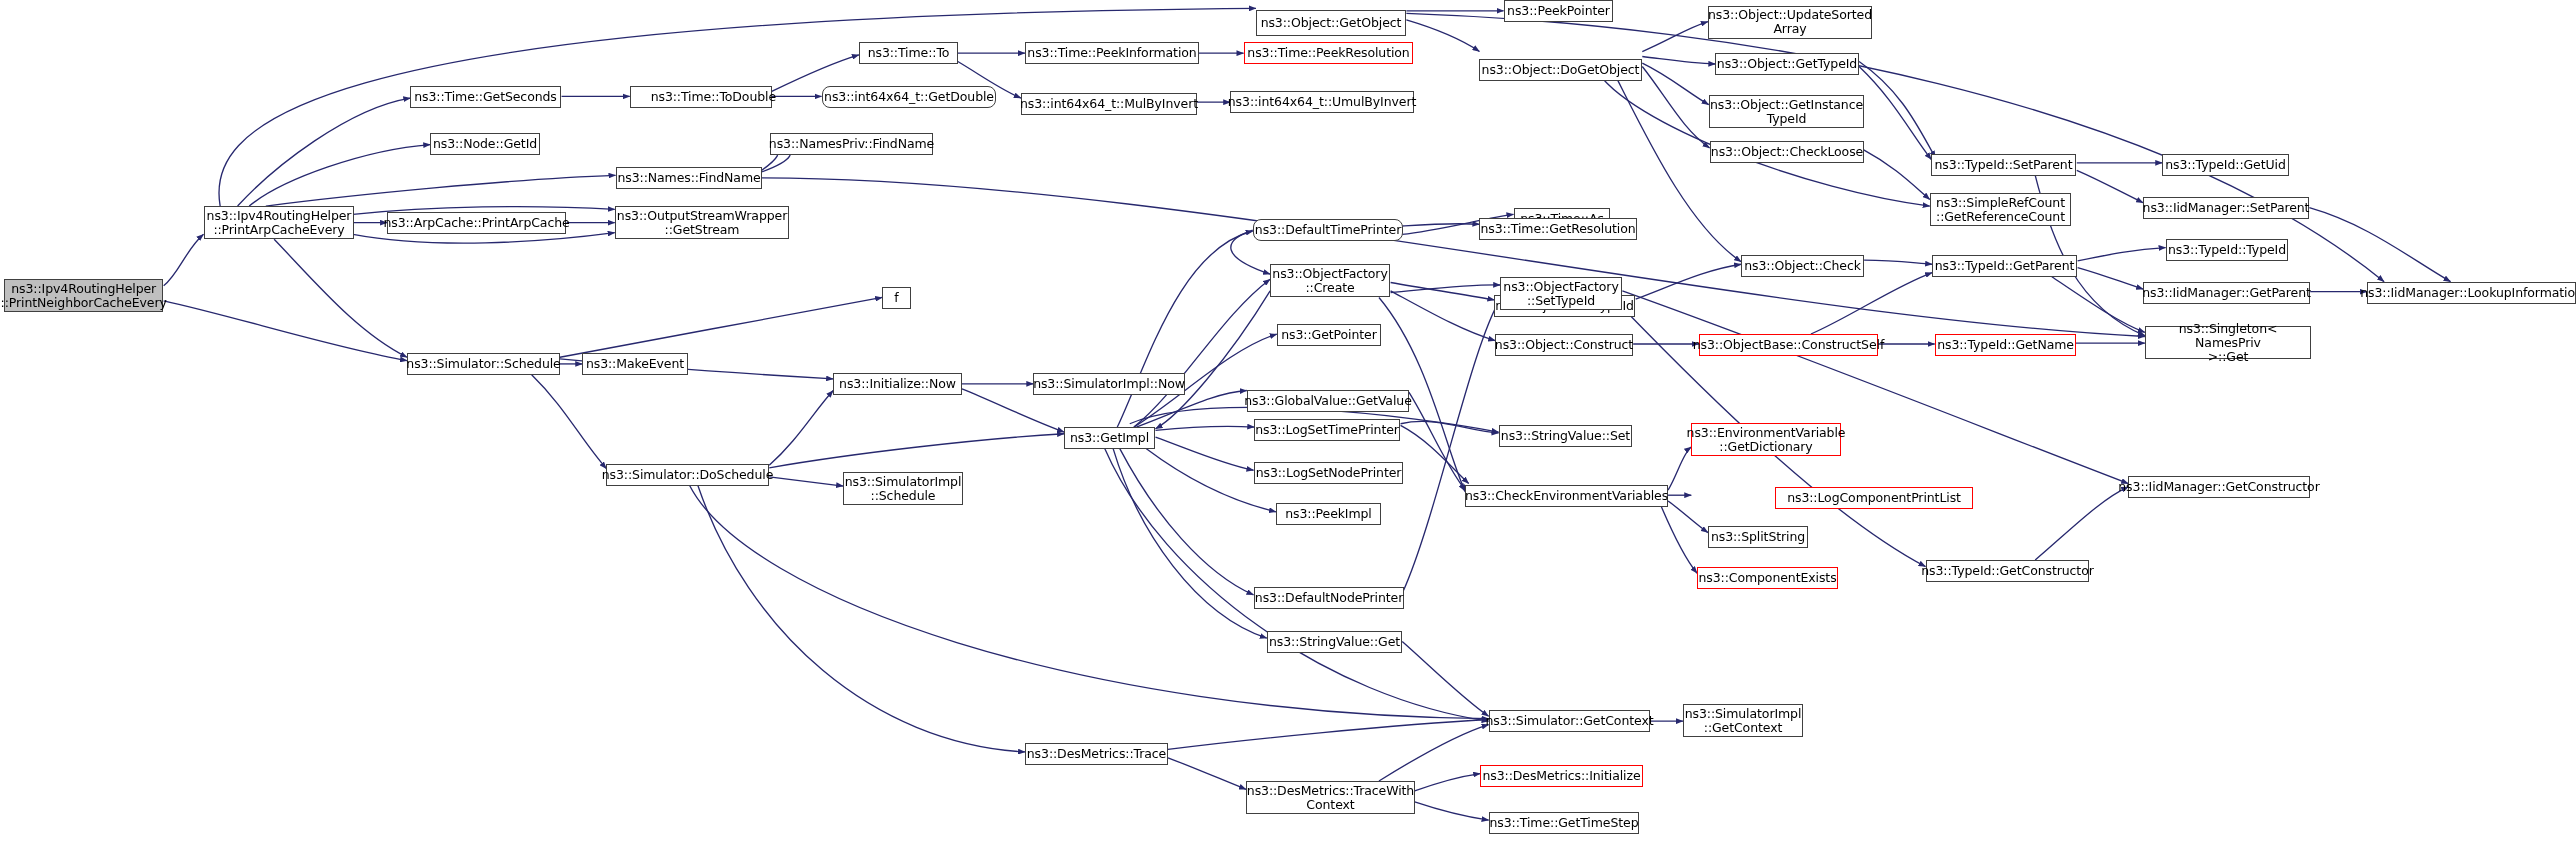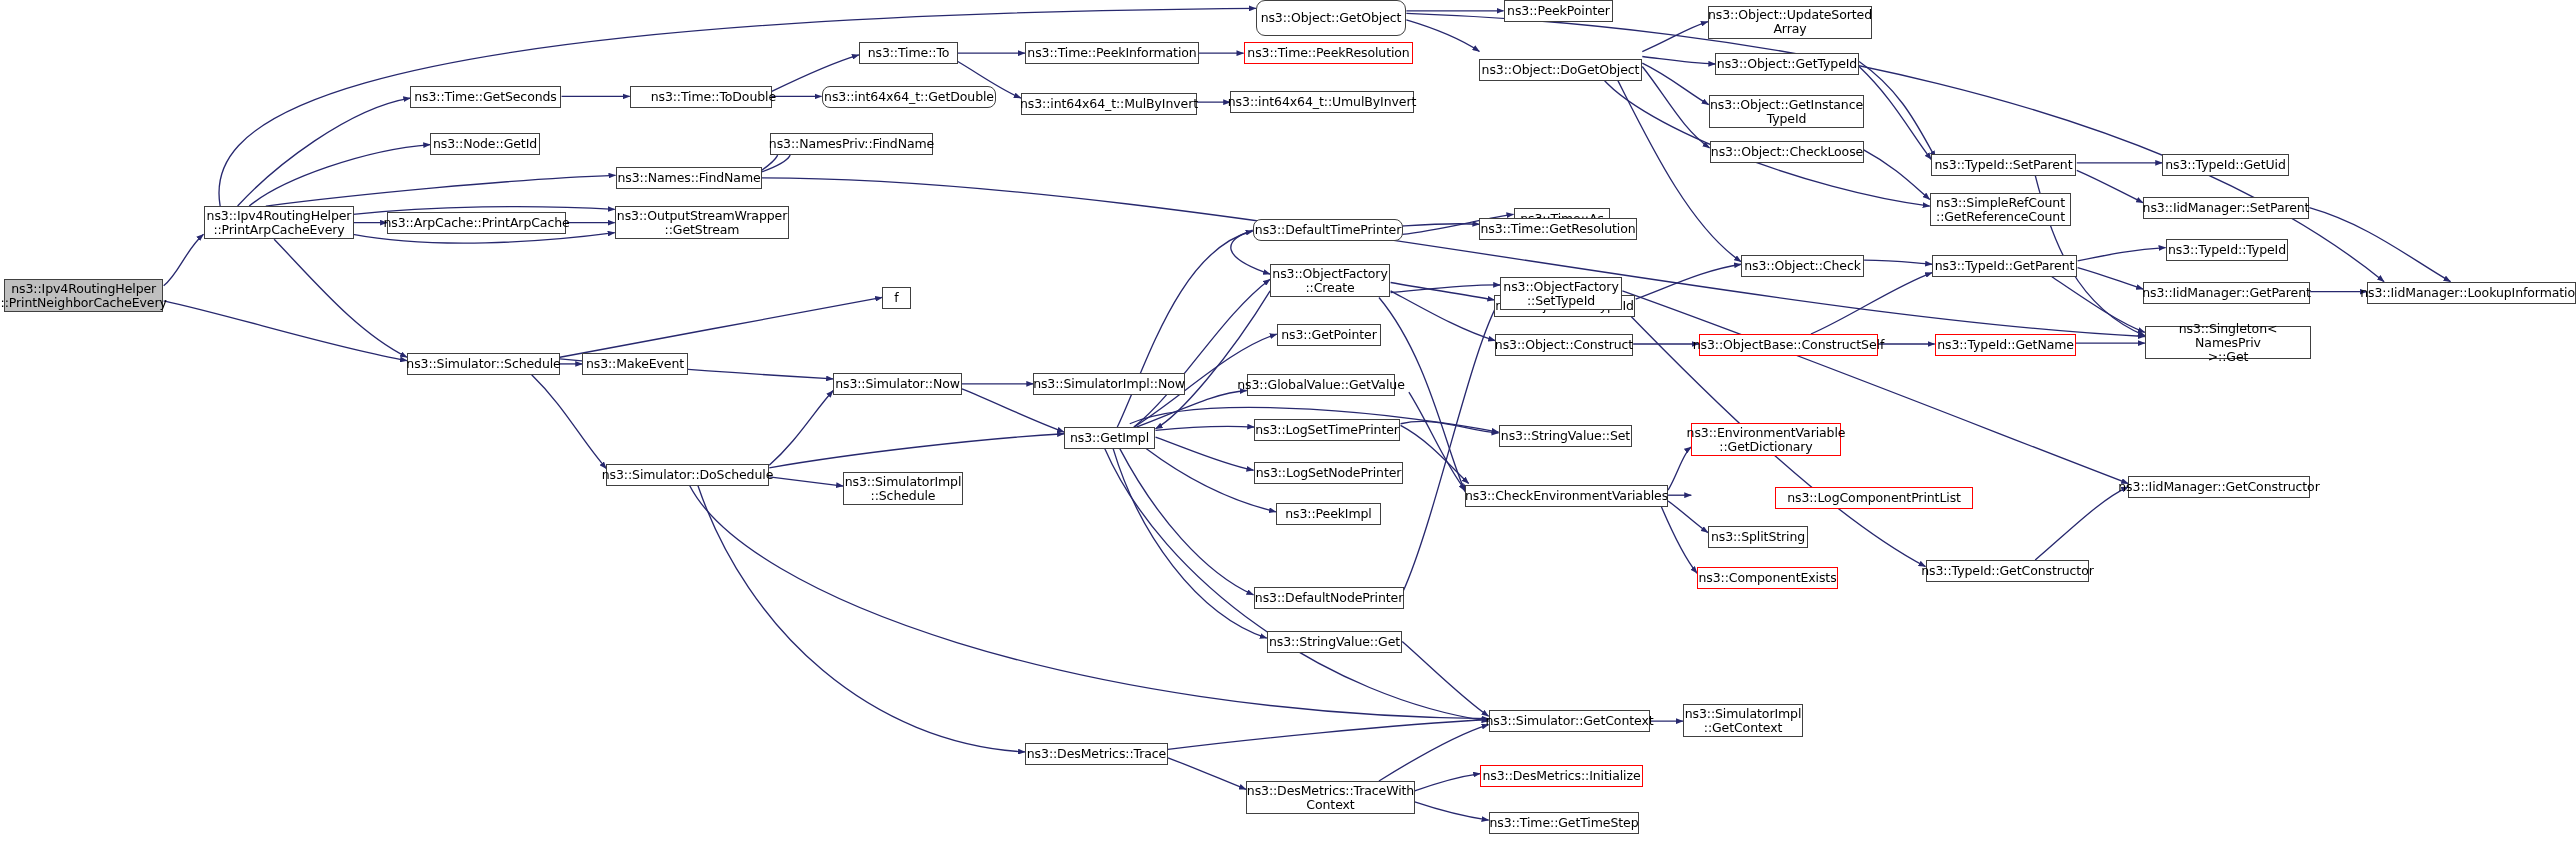--- a/index.html
+++ b/index.html
@@ -165,21 +165,21 @@
     <div class="node" style="left: 430px; top: 133px; width: 110px; height: 21.6px;">ns3::Node::GetId</div>
     <div class="node" style="left: 630px; top: 86px; width: 142px; height: 21.6px; padding-left: 28px;">ns3::Time::ToDouble</div>
     <div class="node" style="left: 822px; top: 86px; width: 174px; height: 21.6px; border-radius: 8px;">ns3::int64x64_t::GetDouble</div>
     <div class="node" style="left: 859px; top: 42px; width: 99px; height: 21.6px;">ns3::Time::To</div>
     <div class="node" style="left: 1025px; top: 42px; width: 174px; height: 21.6px;">ns3::Time::PeekInformation</div>
     <div class="node red" style="left: 1244px; top: 42px; width: 169px; height: 21.6px;">ns3::Time::PeekResolution</div>
     <div class="node" style="left: 1021px; top: 93px; width: 176px; height: 21.6px;">ns3::int64x64_t::MulByInvert</div>
     <div class="node" style="left: 1230px; top: 91px; width: 184px; height: 21.6px;">ns3::int64x64_t::UmulByInvert</div>
     <div class="node" style="left: 616px; top: 167px; width: 146px; height: 21.6px;">ns3::Names::FindName</div>
     <div class="node" style="left: 770px; top: 133px; width: 163px; height: 21.6px;">ns3::NamesPriv::FindName</div>
-    <div class="node" style="left: 1256px; top: 0px; width: 150px; height: 36px; border-radius: 9px;">ns3::Object::GetObject</div>
+    <div class="node" style="left: 1256px; top: 10px; width: 150px; height: 26px;">ns3::Object::GetObject</div>
     <div class="node" style="left: 1504px; top: 0px; width: 109px; height: 21.6px;">ns3::PeekPointer</div>
     <div class="node" style="left: 1479px; top: 59px; width: 163px; height: 21.6px;">ns3::Object::DoGetObject</div>
     <div class="node" style="left: 1708px; top: 5.8px; width: 164px; height: 33px;">ns3::Object::UpdateSorted
 Array</div>
     <div class="node" style="left: 1715px; top: 53px; width: 144px; height: 21.6px;">ns3::Object::GetTypeId</div>
     <div class="node" style="left: 1709px; top: 95px; width: 155px; height: 33px;">ns3::Object::GetInstance
 TypeId</div>
     <div class="node" style="left: 1710px; top: 141px; width: 154px; height: 21.6px;">ns3::Object::CheckLoose</div>
     <div class="node" style="left: 1741px; top: 255px; width: 123px; height: 21.6px;">ns3::Object::Check</div>
     <div class="node" style="left: 1931px; top: 154px; width: 145px; height: 21.6px;">ns3::TypeId::SetParent</div>
@@ -196,41 +196,41 @@
 &gt;::Get</div>
     <div class="node red" style="left: 1699px; top: 334px; width: 179px; height: 21.6px;">ns3::ObjectBase::ConstructSelf</div>
     <div class="node" style="left: 1495px; top: 334px; width: 138px; height: 21.6px;">ns3::Object::Construct</div>
     <div class="node" style="left: 1494px; top: 295px; width: 141px; height: 21.6px;">ns3::Object::SetTypeId</div>
     <div class="node" style="left: 1514px; top: 208px; width: 96px; height: 21.6px;">ns3::Time::As</div>
     <div class="node" style="left: 1479px; top: 218px; width: 158px; height: 21.6px;">ns3::Time::GetResolution</div>
     <div class="node" style="left: 1253px; top: 219px; width: 150px; height: 21.6px; border-radius: 8px;">ns3::DefaultTimePrinter</div>
     <div class="node" style="left: 1270px; top: 264px; width: 120px; height: 33px;">ns3::ObjectFactory
 ::Create</div>
     <div class="node" style="left: 1277px; top: 324px; width: 104px; height: 21.6px;">ns3::GetPointer</div>
-    <div class="node" style="left: 1247px; top: 374px; width: 148px; height: 21.6px;">ns3::GlobalValue::GetValue</div>
+    <div class="node" style="left: 1247px; top: 390px; width: 162px; height: 21.6px;">ns3::GlobalValue::GetValue</div>
     <div class="node" style="left: 1254px; top: 419px; width: 146px; height: 21.6px;">ns3::LogSetTimePrinter</div>
     <div class="node" style="left: 1254px; top: 462px; width: 149px; height: 21.6px;">ns3::LogSetNodePrinter</div>
     <div class="node" style="left: 1276px; top: 503px; width: 105px; height: 21.6px;">ns3::PeekImpl</div>
     <div class="node" style="left: 1254px; top: 587px; width: 150px; height: 21.6px;">ns3::DefaultNodePrinter</div>
     <div class="node" style="left: 1267px; top: 631px; width: 135px; height: 21.6px;">ns3::StringValue::Get</div>
     <div class="node" style="left: 1499px; top: 425px; width: 133px; height: 21.6px;">ns3::StringValue::Set</div>
     <div class="node" style="left: 1465px; top: 485px; width: 203px; height: 21.6px;">ns3::CheckEnvironmentVariables</div>
     <div class="node" style="left: 1500px; top: 277px; width: 122px; height: 33px;">ns3::ObjectFactory
 ::SetTypeId</div>
     <div class="node red" style="left: 1691px; top: 423px; width: 150px; height: 33px;">ns3::EnvironmentVariable
 ::GetDictionary</div>
     <div class="node red" style="left: 1775px; top: 487px; width: 198px; height: 21.6px;">ns3::LogComponentPrintList</div>
     <div class="node" style="left: 1708px; top: 526px; width: 100px; height: 21.6px;">ns3::SplitString</div>
     <div class="node red" style="left: 1697px; top: 567px; width: 141px; height: 21.6px;">ns3::ComponentExists</div>
     <div class="node" style="left: 1926px; top: 560px; width: 163px; height: 21.6px;">ns3::TypeId::GetConstructor</div>
     <div class="node" style="left: 2128px; top: 476px; width: 182px; height: 21.6px;">ns3::IidManager::GetConstructor</div>
     <div class="node" style="left: 882px; top: 287px; width: 29px; height: 21.6px;">f</div>
     <div class="node" style="left: 407px; top: 353px; width: 153px; height: 21.6px;">ns3::Simulator::Schedule</div>
     <div class="node" style="left: 582px; top: 353px; width: 106px; height: 21.6px;">ns3::MakeEvent</div>
-    <div class="node" style="left: 833px; top: 373px; width: 129px; height: 21.6px;">ns3::Simulator::Now</div>
+    <div class="node" style="left: 833px; top: 373px; width: 129px; height: 21.6px;">ns3::Initialize::Now</div>
     <div class="node" style="left: 1033px; top: 373px; width: 152px; height: 21.6px;">ns3::SimulatorImpl::Now</div>
     <div class="node" style="left: 606px; top: 464px; width: 163px; height: 21.6px;">ns3::Simulator::DoSchedule</div>
     <div class="node" style="left: 843px; top: 472px; width: 120px; height: 33px;">ns3::SimulatorImpl
 ::Schedule</div>
     <div class="node" style="left: 1064px; top: 427px; width: 91px; height: 21.6px;">ns3::GetImpl</div>
     <div class="node" style="left: 1489px; top: 710px; width: 161px; height: 21.6px;">ns3::Simulator::GetContext</div>
     <div class="node" style="left: 1683px; top: 704px; width: 120px; height: 33px;">ns3::SimulatorImpl
 ::GetContext</div>
     <div class="node" style="left: 1025px; top: 743px; width: 143px; height: 21.6px;">ns3::DesMetrics::Trace</div>
     <div class="node" style="left: 1246px; top: 781px; width: 169px; height: 33px;">ns3::DesMetrics::TraceWith

